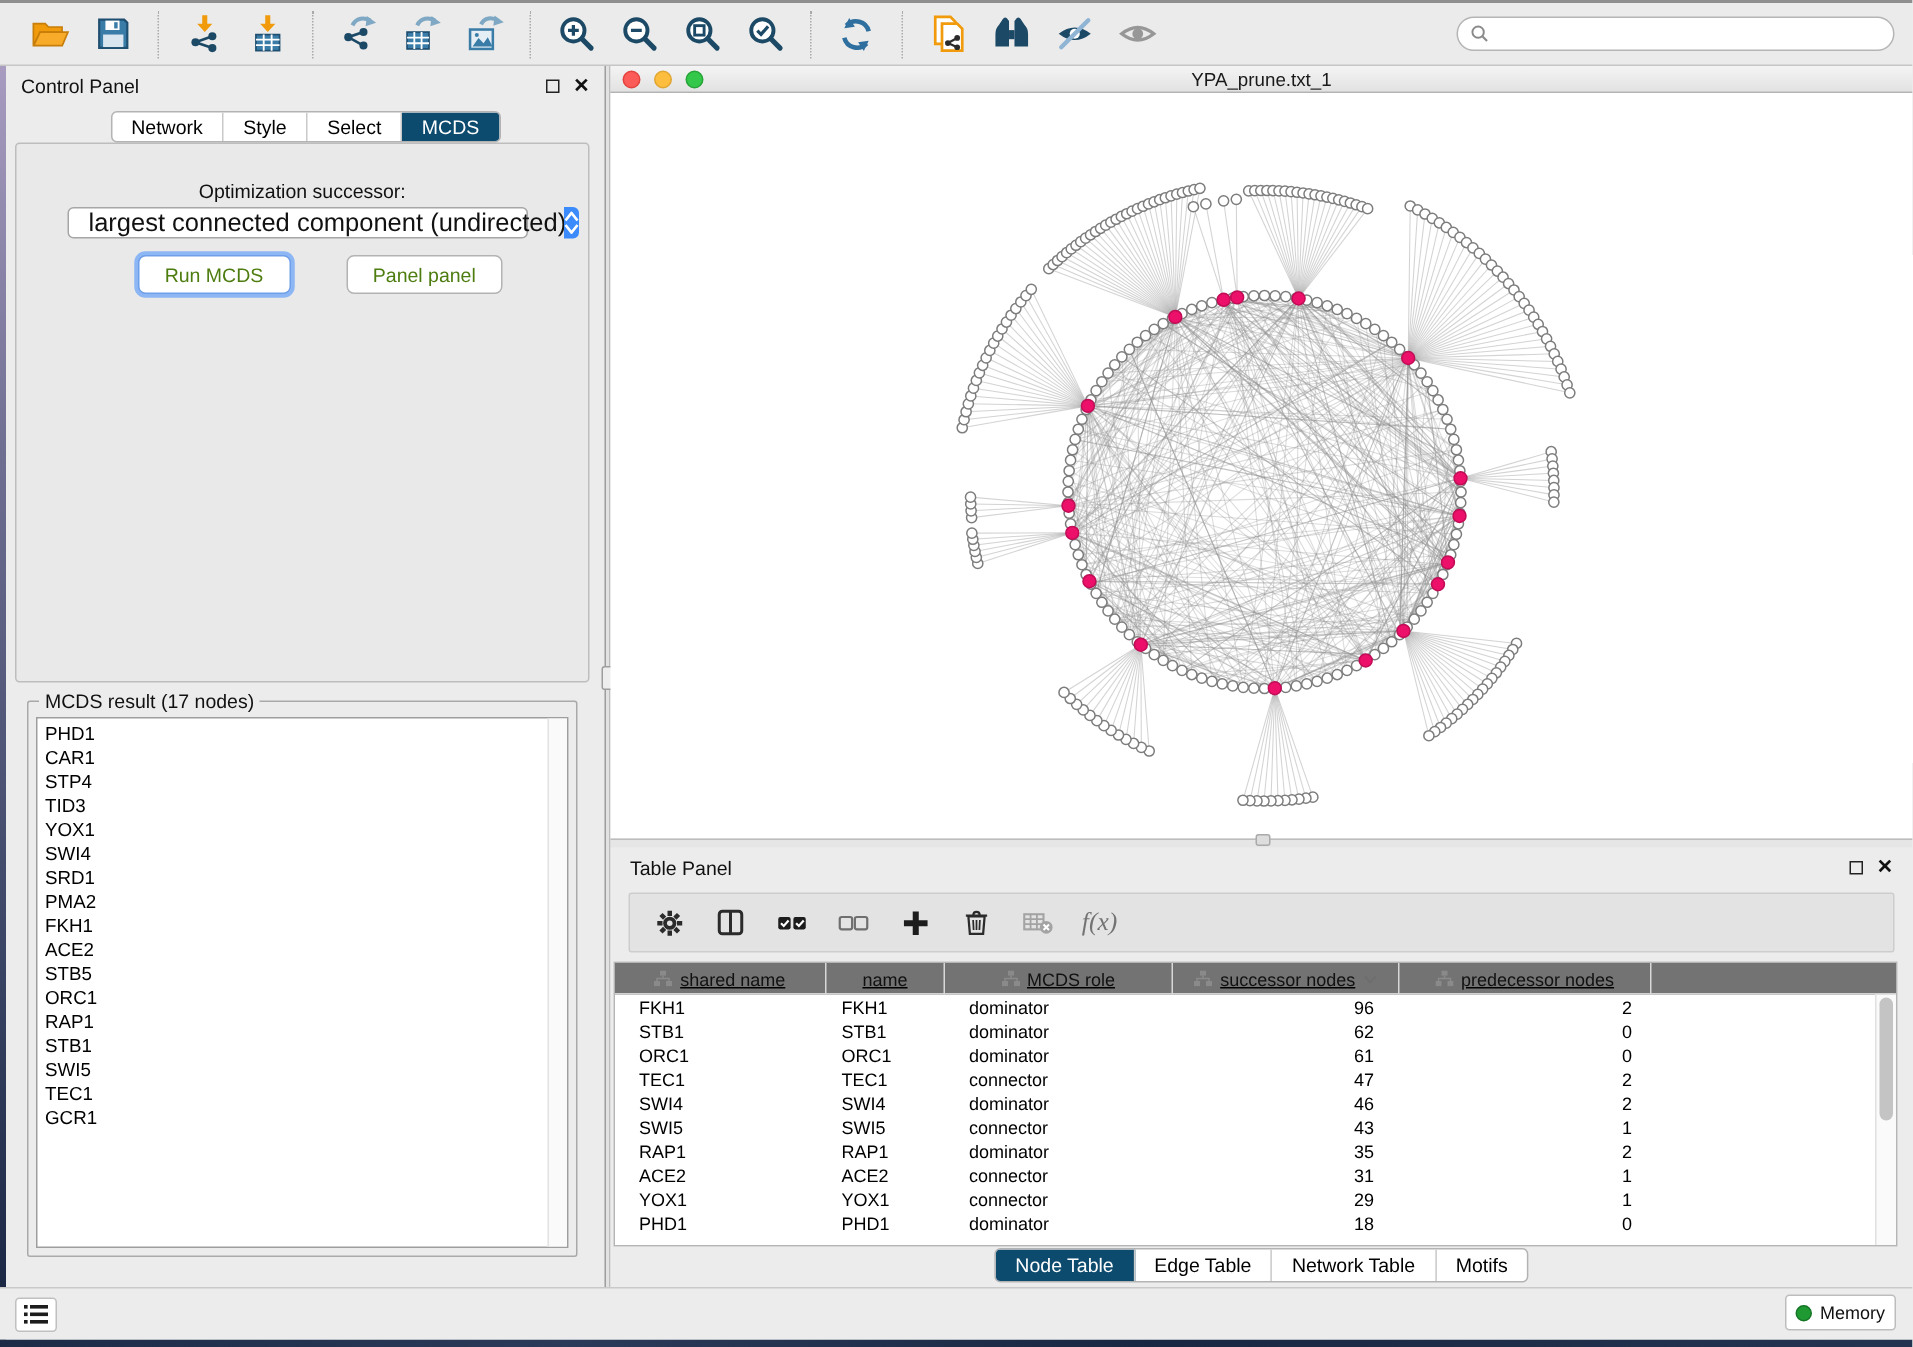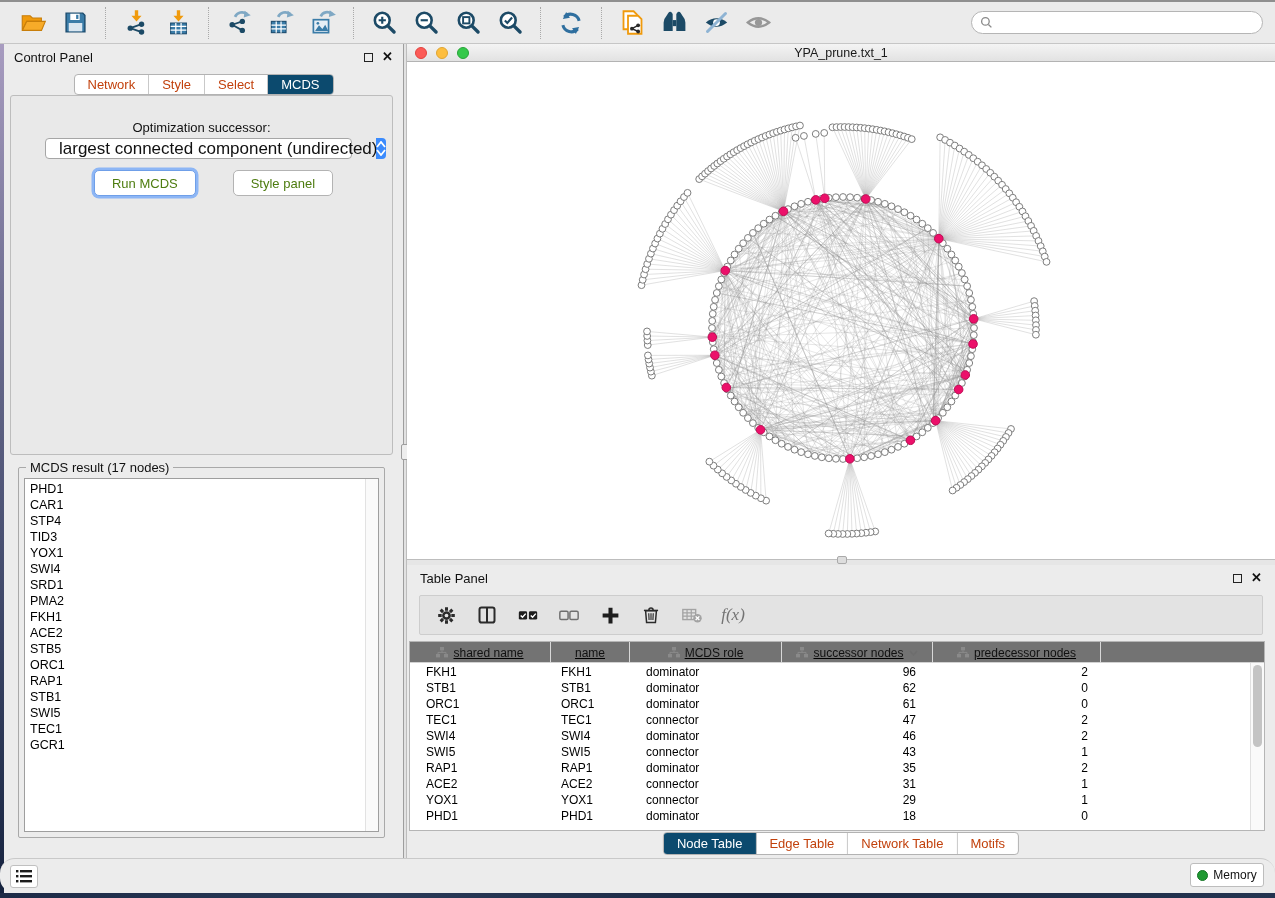--- a/index.html
+++ b/index.html
@@ -25,21 +25,21 @@
 
   
   .control-panel { position:absolute; left:4px; top:44px; width:399px; height:814px; background:#ececec; }
   .panel-titlebar { position:absolute; left:0; top:0; right:0; height:26px; display:flex; align-items:center; padding:0 10px; }
   .panel-title { font-size:13px; color:#111; }
   .wbtns { margin-left:auto; display:flex; align-items:center; gap:9px; }
   .float-glyph { width:9px; height:9px; border:1.6px solid #222; display:inline-block; }
   .close-glyph { font-size:13px; font-weight:bold; color:#111; line-height:10px; }
 
   .seg { display:flex; border:1px solid #b3b3b3; border-radius:4px; background:#fff; overflow:hidden; height:21px; }
-  .seg .s { padding:0 13px; line-height:19px; font-size:13px; border-right:1px solid #c9c9c9; color:#c2410c; white-space:nowrap; }
+  .seg .s { padding:0 13px; line-height:19px; font-size:13px; border-right:1px solid #c9c9c9; color:#000000; white-space:nowrap; }
   .seg .s:last-child { border-right:none; }
   .seg .s.active { background:#0c4a6e; color:#fff; }
   .cp-tabs { position:absolute; top:30px; left:50%; transform:translateX(-50%); z-index:2; }
 
   .options-box { position:absolute; left:6px; right:10px; top:51px; height:360px;
     background:#e9e9e9; border:1px solid #bdbdbd; border-radius:3px; }
   .opt-label { text-align:center; margin-top:24px; font-size:13px; color:#111; }
   .dropdown { position:absolute; left:34px; right:40px; top:42px; height:21px; background:#fff;
     border:1px solid #a6a6a6; border-radius:4px; display:flex; align-items:center; }
   .dropdown .val { flex:1; font-size:17px; color:#111; padding-left:13px; white-space:nowrap; }
@@ -100,21 +100,21 @@
   .tcell.c2 { padding-left:16px; }
   .tcell.c3 { text-align:right; padding-right:17px; }
   .tcell.c4 { text-align:right; padding-right:13px; }
   .tscroll { position:absolute; right:0; top:21px; bottom:0; width:14px; background:#fafafa; border-left:1px solid #e0e0e0; }
   .tthumb { position:absolute; left:2px; top:2px; width:9px; height:82px; background:#c4c4c4; border-radius:5px; }
 
   .tp-tabs { position:absolute; top:267px; left:50%; transform:translateX(-50%); height:23px; }
   .tp-tabs .s { line-height:21px; }
 
   
-  .statusbar { position:absolute; left:0; top:858px; width:1275px; height:35px; background:#ececec; border-top:1px solid #c9c9c9;border-radius:15px; }
+  .statusbar { position:absolute; left:0; top:858px; width:1275px; height:35px; background:#ececec; border-top:1px solid #c9c9c9; }
   .list-btn { position:absolute; left:10px; top:6px; width:28px; height:23px; background:#fff; border:1px solid #c0c0c0; border-radius:3px;
     display:flex; align-items:center; justify-content:center; }
   .mem-btn { position:absolute; right:11px; top:4px; width:74px; height:24px; background:#fff; border:1px solid #bdbdbd; border-radius:3px;
     display:flex; align-items:center; justify-content:center; gap:5px; font-size:12px; color:#111; }
   .mem-dot { width:11px; height:11px; border-radius:50%; background:#1f9932; border:1px solid #157526; }
 </style>
 </head>
 <body>
 
 <div class="app">
@@ -284,21 +284,21 @@
           <svg width="10" height="7" viewBox="0 0 10 7">
               <path d="M1 6 L5 1 L9 6" fill="none" stroke="#fff" stroke-width="1.8"></path>
             </svg>
           <svg width="10" height="7" viewBox="0 0 10 7">
               <path d="M1 1 L5 6 L9 1" fill="none" stroke="#fff" stroke-width="1.8"></path>
             </svg>
         </span>
       </div>
       <div class="btn-row">
         <div class="pbtn focused">Run MCDS</div>
-        <div class="pbtn">Style panel</div>
+        <div class="pbtn">Panel panel</div>
       </div>
     </div>
 
     <div class="fieldset">
       <span class="legend">MCDS result (17 nodes)</span>
       <div class="mcds-listwrap">
         <div class="mcds-list" id="mcds-list">
             <div class="li">PHD1</div>
             <div class="li">CAR1</div>
             <div class="li">STP4</div>

